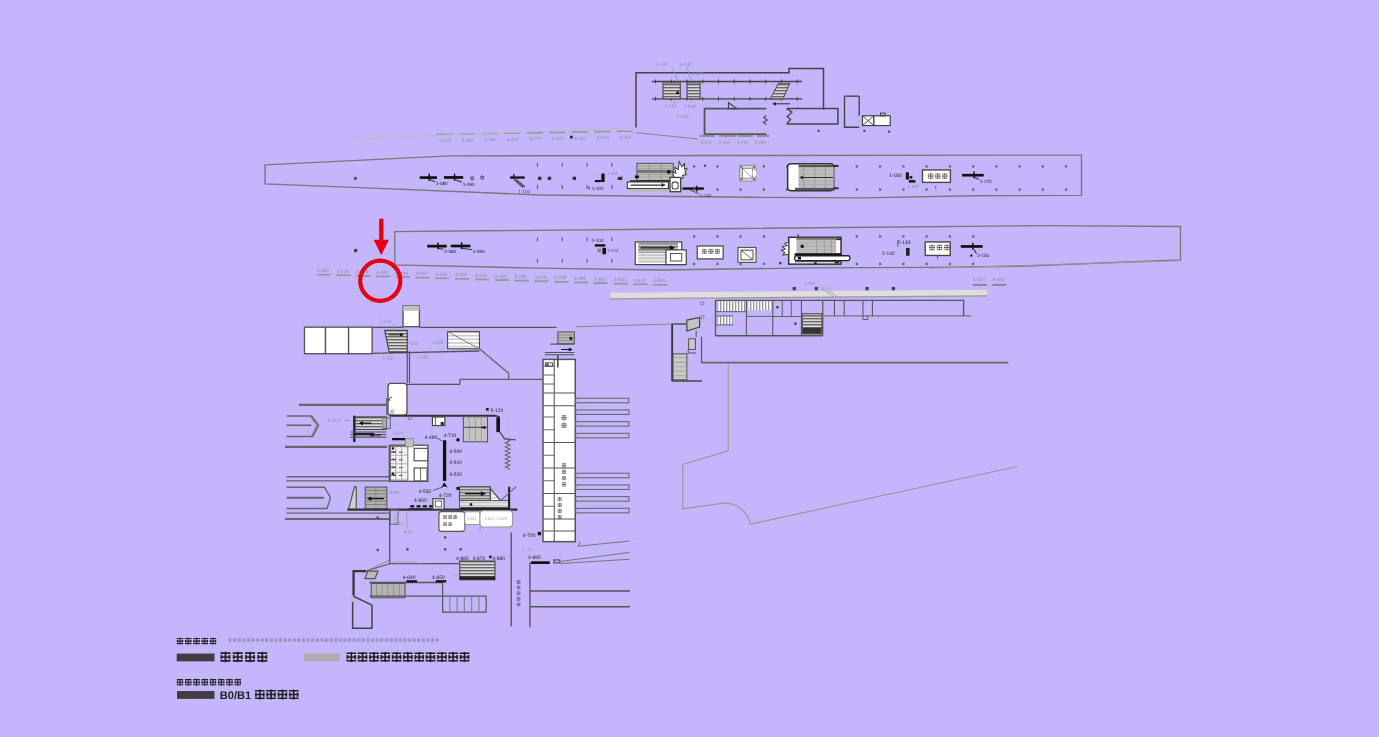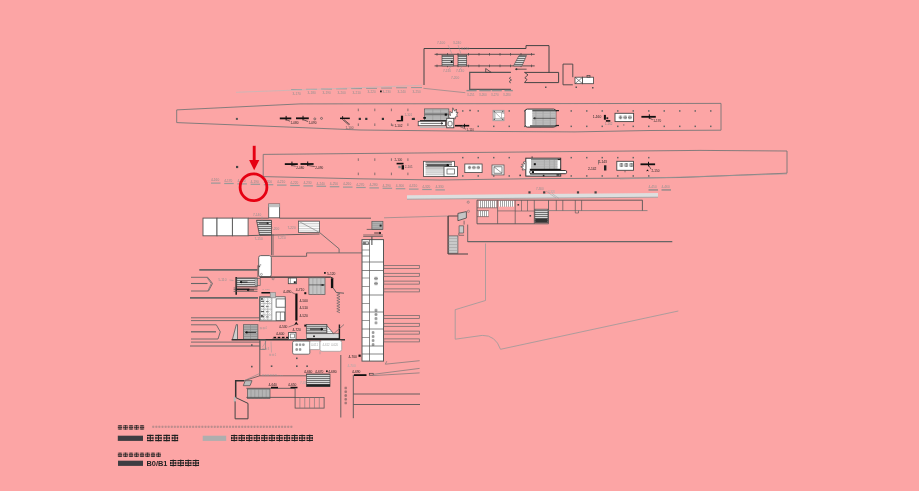--- a/index.html
+++ b/index.html
@@ -1,16 +1,16 @@
 <!DOCTYPE html>
 <html><head><meta charset="utf-8">
 <style>
 html,body{margin:0;padding:0;background:#fff;}
 *{font-family:"Liberation Sans",sans-serif;}
-#wrap{position:relative;width:919px;height:491px;overflow:hidden;background:#fca5a5;transform:translateZ(0);}
+#wrap{position:relative;width:919px;height:491px;overflow:hidden;background:#c4b5fd;transform:translateZ(0);}
 text{font-family:"Liberation Sans",sans-serif;}
 </style></head>
 <body>
 <div id="wrap">
 <svg width="919" height="491" viewBox="0 0 919 491">
 <defs>
 <pattern id="hst" width="4" height="2" patternUnits="userSpaceOnUse">
 <rect width="4" height="2" fill="#d8d8d8"></rect>
           <line x1="0" y1="0.5" x2="4" y2="0.5" stroke="#444" stroke-width="0.7"></line>
         </pattern>

